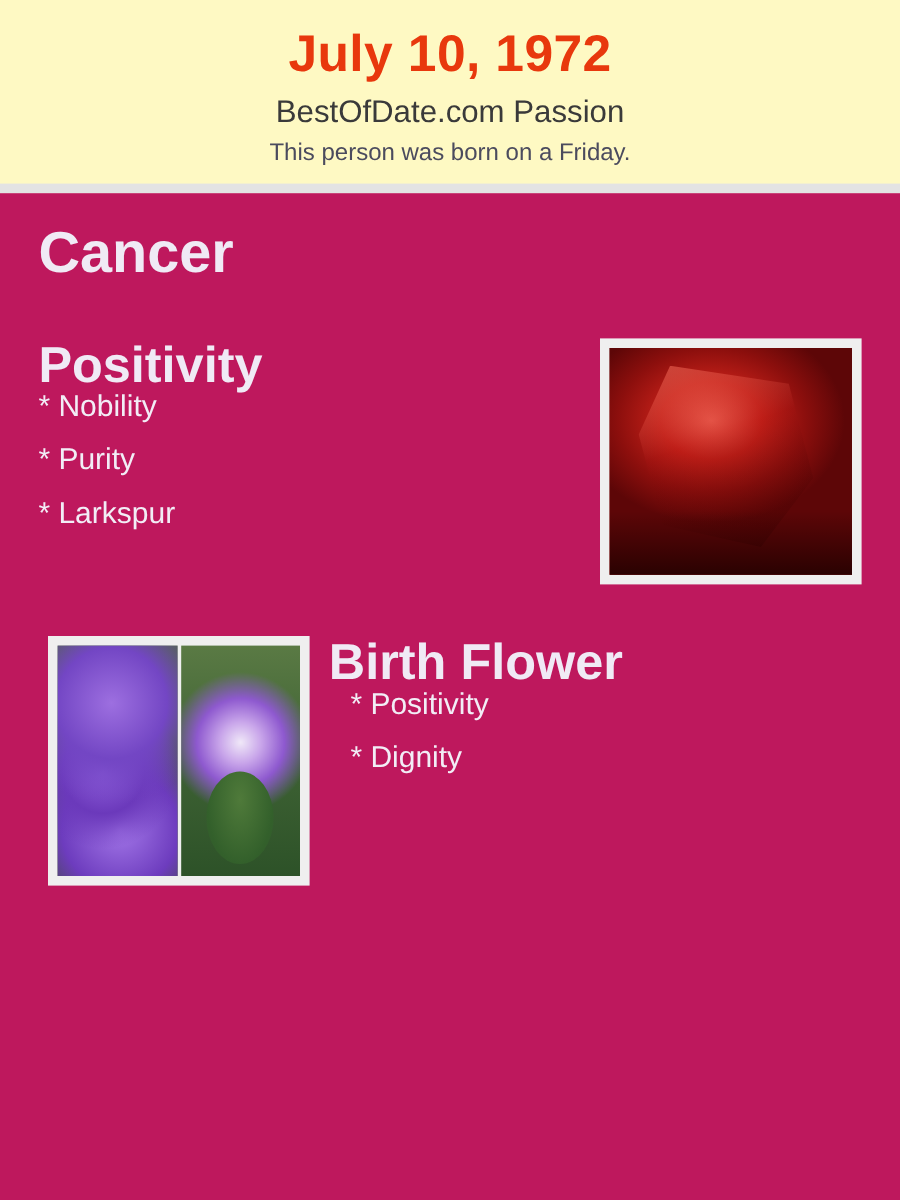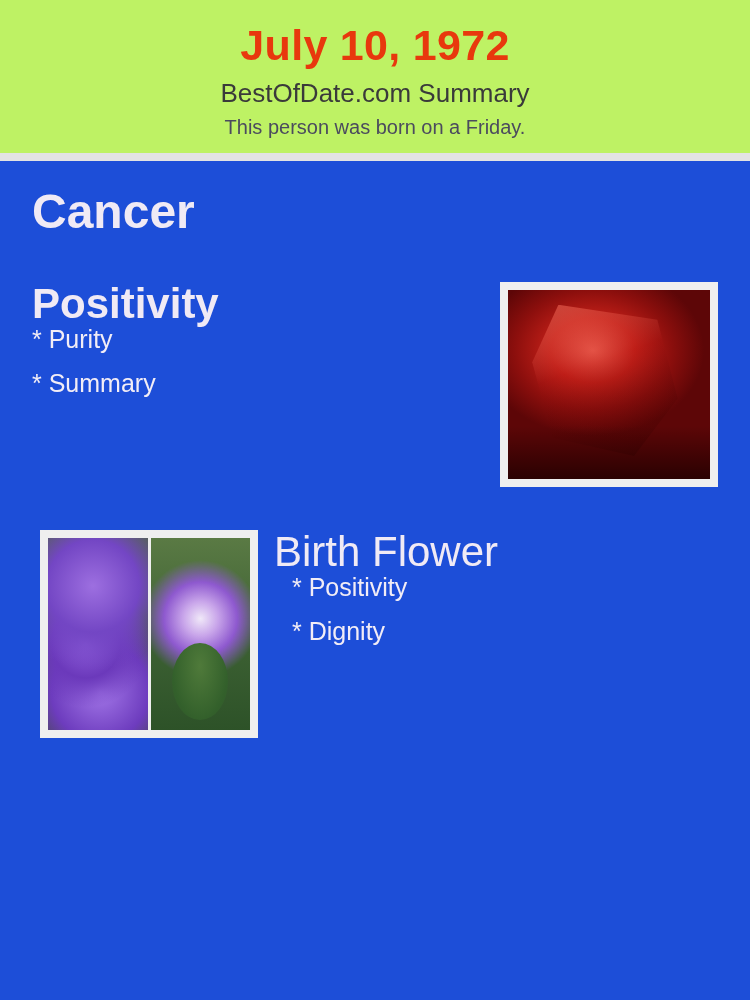--- a/index.html
+++ b/index.html
@@ -17,21 +17,21 @@
     width: 750px;
     height: 1000px;
     position: relative;
     background: #ffffff;
     display: flex;
     flex-direction: column;
   }
 
   
   .header {
-    background: #bef264;
+    background: #fef9c3;
     padding: 22px 20px 14px 20px;
     text-align: center;
     border-bottom: 8px solid #e3e3e3;
   }
   .header-date {
     font-size: 43px;
     font-weight: bold;
     color: #e8380d;
     line-height: 1.1;
     letter-spacing: 0.3px;
@@ -45,21 +45,21 @@
   .header-note {
     font-size: 20px;
     color: #4b4b5e;
     margin-top: 7px;
     line-height: 1.15;
   }
 
   
   .body {
     flex: 1;
-    background: #1d4ed8;
+    background: #be185d;
     padding: 26px 32px 20px 32px;
     color: #ffffff;
     box-sizing: border-box;
     position: relative;
   }
 
   .sign-title {
     font-size: 48px;
     font-weight: bold;
     color: #f0eaf5;
@@ -184,21 +184,21 @@
     background: radial-gradient(ellipse at 50% 30%, #4f7a3a 0%, #33602b 70%, transparent 100%);
     border-radius: 50%;
   }
 
   .flower-text {
     margin-left: 242px;
     text-align: left;
   }
   .flower-title {
     font-size: 42px;
-    font-weight: normal;
+    font-weight: bold;
     color: #f0eaf5;
     line-height: 1.05;
     margin: 6px 0 0 0;
   }
   .flower-value {
     font-size: 33px;
     color: #f5f1f8;
     line-height: 1.2;
     margin: 6px 0 12px 0;
   }
@@ -206,35 +206,36 @@
     margin-left: 18px;
   }
 </style>
 </head>
 <body>
 
 <div class="page">
 
   <div class="header">
     <div class="header-date">July 10, 1972</div>
-    <div class="header-sub">BestOfDate.com Summary</div>
+    <div class="header-sub">BestOfDate.com Passion</div>
     <div class="header-note">This person was born on a Friday.</div>
   </div>
 
   <div class="body">
 
     <div class="zodiac-section">
       <h1 class="sign-title">Cancer</h1>
     </div>
 
     <div class="stone-block">
       <div class="stone-text">
         <h2 class="section-title">Positivity</h2>
+        <div class="trait">* Nobility</div>
         <div class="trait">* Purity</div>
-        <div class="trait">* Summary</div>
+        <div class="trait">* Larkspur</div>
       </div>
       <div class="stone-photo">
         <div class="stone-img"></div>
       </div>
     </div>
 
     <div class="flower-block">
       <div class="flower-photo">
         <div class="flower-img-left"></div>
         <div class="flower-img-right"></div>

